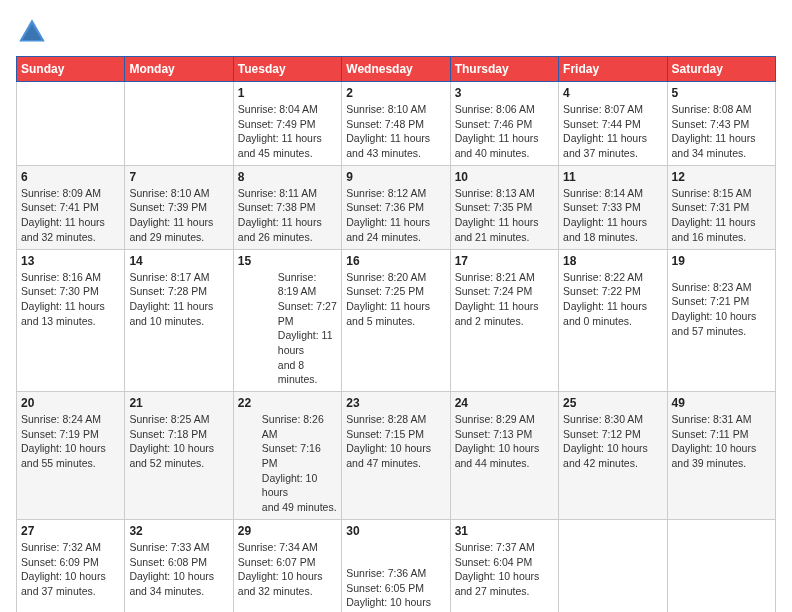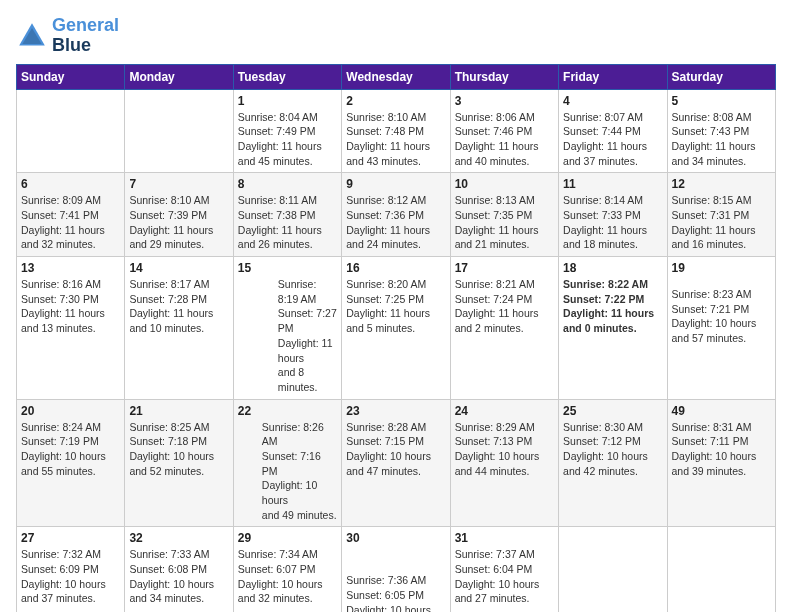--- a/index.html
+++ b/index.html
@@ -45,21 +45,21 @@
     .location {
       font-size: 14px;
       color: #555;
     }
     .calendar {
       width: 100%;
       border-collapse: collapse;
       font-size: 11px;
     }
     .calendar th {
-      background: #4c1d95;
+      background: #ef4444;
       color: #fff;
       padding: 5px 4px;
       text-align: left;
       font-weight: bold;
       font-size: 12px;
       border: 1px solid #2a5aaa;
     }
     .calendar td {
       border: 1px solid #ccc;
       vertical-align: top;
@@ -89,24 +89,20 @@
   </style>
 </head>
 <body>
 
 <div class="header">
   <div class="logo">
     <svg class="logo-icon" viewBox="0 0 40 40">
       <polygon points="20,4 36,32 4,32" fill="#4a90d9"></polygon>
       <polygon points="20,10 32,30 8,30" fill="#1a3a5c" opacity="0.3"></polygon>
     </svg>
-    <div class="logo-text">
-      <div><span>General</span></div>
-      <div>Blue</div>
-    </div>
   </div>
   <div class="title-area">
     <div class="month-title"></div>
     <div class="location"></div>
   </div>
 </div>
 
 <table class="calendar">
   <thead>
     <tr id="header-row">
@@ -241,21 +237,21 @@
         </td>
         <td>
           <span class="day-num">17</span>
           <div class="day-info" style="white-space: pre-line;">Sunrise: 8:21 AM
 Sunset: 7:24 PM
 Daylight: 11 hours
 and 2 minutes.</div>
         </td>
         <td>
           <span class="day-num">18</span>
-          <div class="day-info" style="white-space: pre-line; font-weight: bold;">Sunrise: 8:22 AM
+          <div class="day-info" style="white-space: pre-line;">Sunrise: 8:22 AM
 Sunset: 7:22 PM
 Daylight: 11 hours
 and 0 minutes.</div>
         </td>
         <td>
           <span class="day-num">19</span>
           <div class="day-info" style="white-space: pre-line; margin-top: 12px;">Sunrise: 8:23 AM
 Sunset: 7:21 PM
 Daylight: 10 hours
 and 57 minutes.</div>

